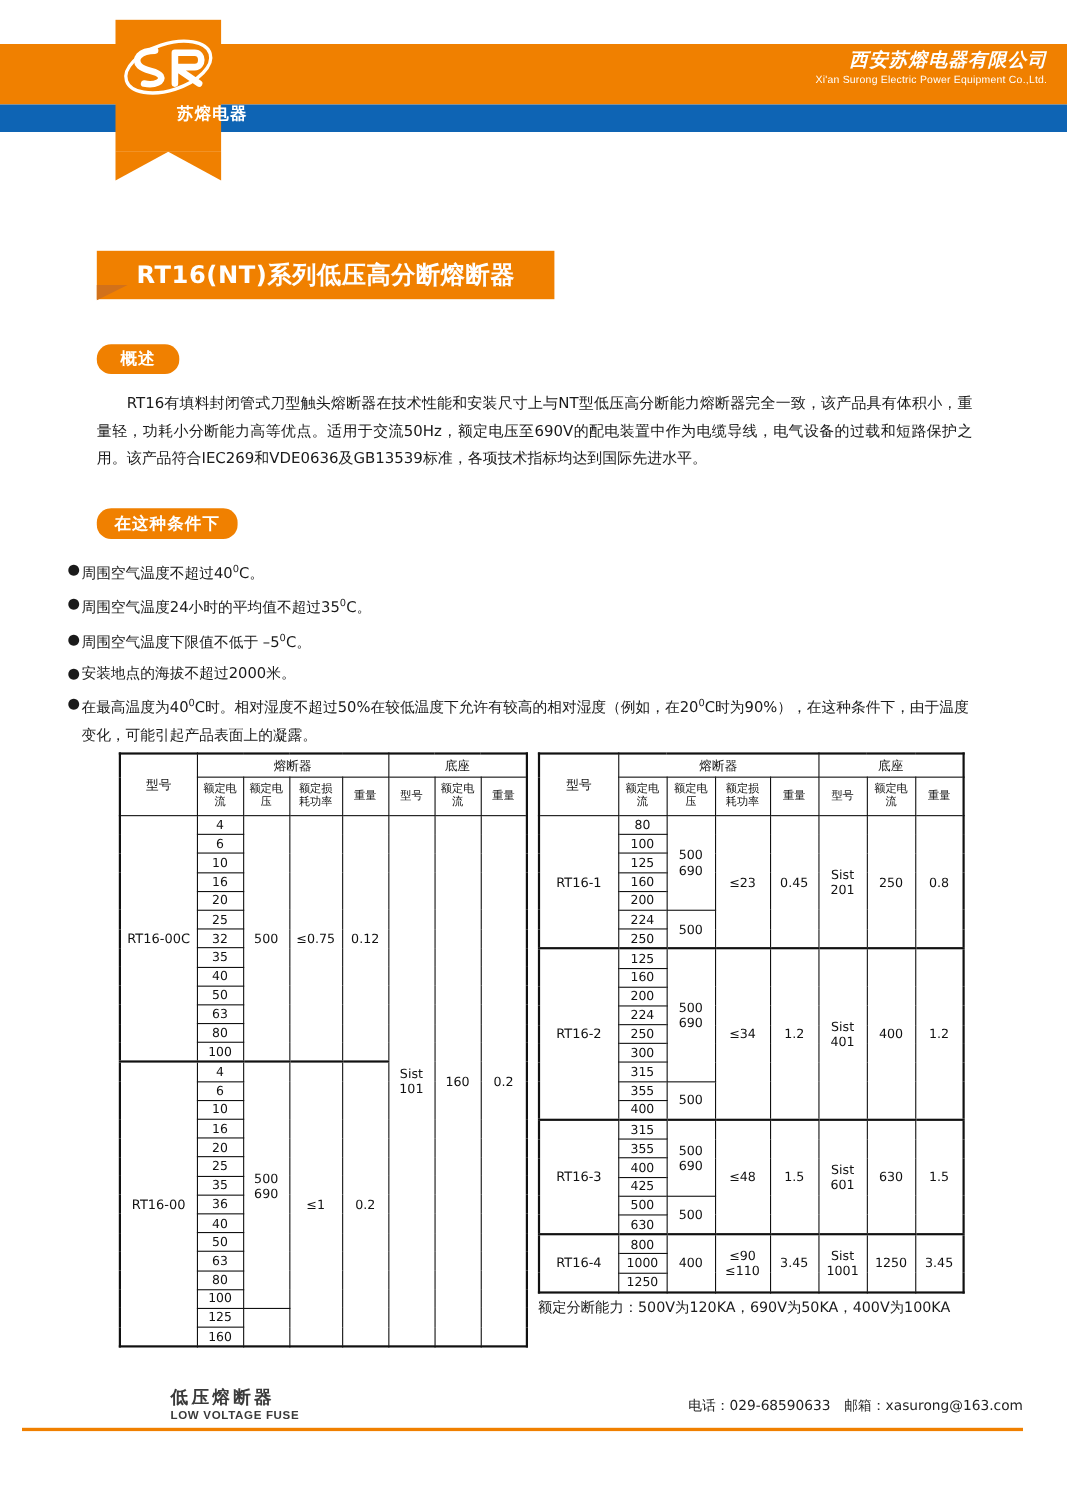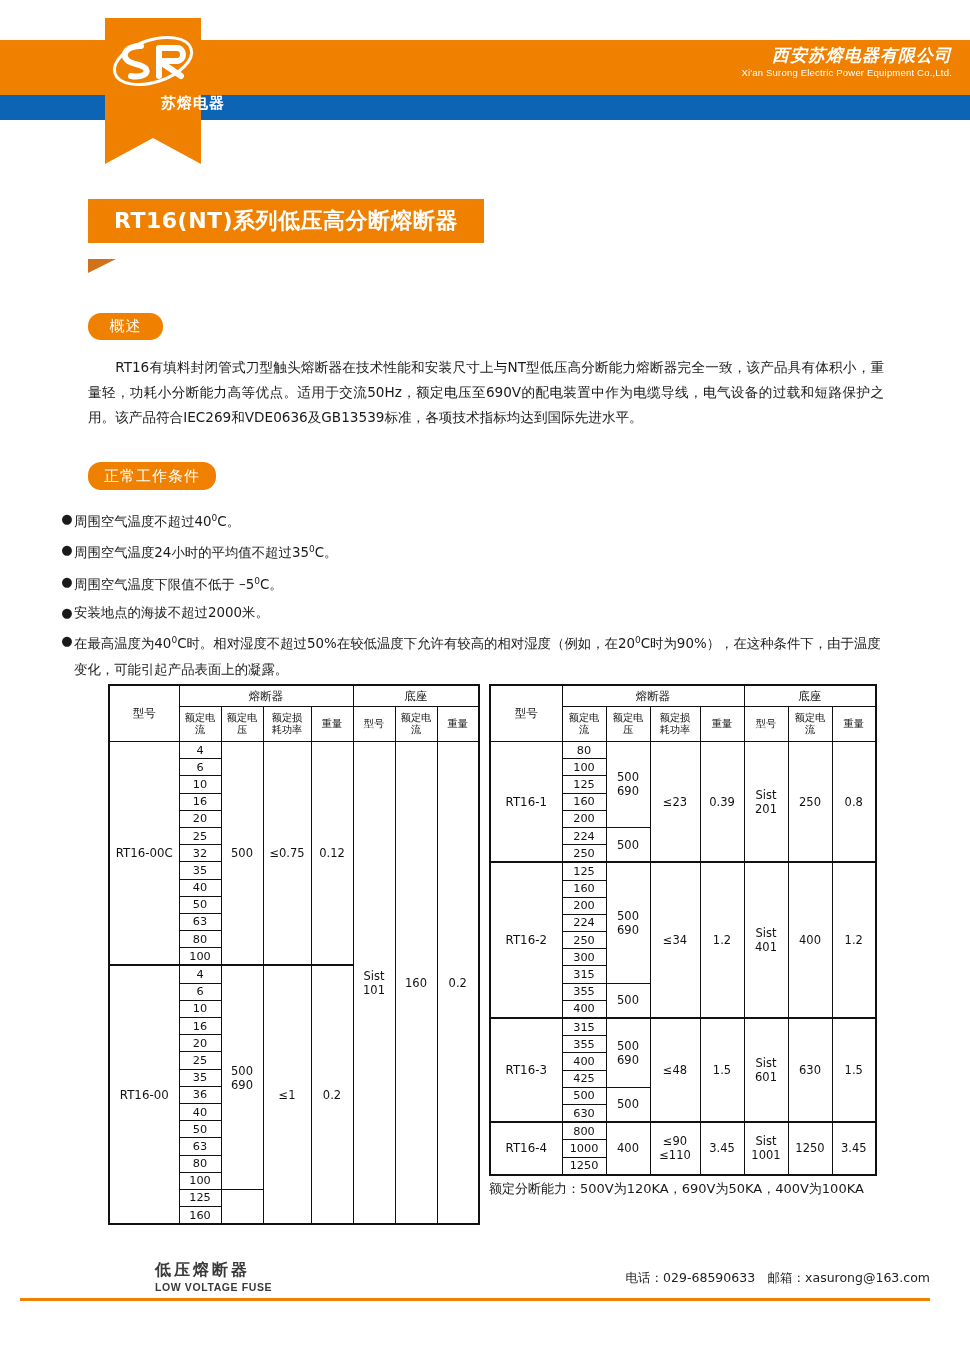--- a/index.html
+++ b/index.html
@@ -40,37 +40,37 @@
   .company{
     position:absolute;right:18px;top:44px;text-align:right;color:#ffffff;
   }
   .company .cn{font-size:17px;font-weight:bold;letter-spacing:1px;line-height:22px;
     font-family:"DejaVu Sans",sans-serif;font-style:italic;}
   .company .en{font-size:9.5px;line-height:13px;letter-spacing:.2px;
     font-family:"Liberation Sans",sans-serif;}
 
   
   .title-banner{
-    position:absolute;left:88px;top:199px;height:44px;
+    position:absolute;left:88px;top:228px;height:44px;
     background:#F08000;color:#ffffff;
-    padding:0 26px;display:flex;align-items:center;
+    padding:0 36px;display:flex;align-items:center;
     font-size:22px;font-weight:bold;letter-spacing:.5px;
     font-family:"DejaVu Sans",sans-serif;
   }
   .title-banner-tail{
     position:absolute;left:88px;top:259px;width:0;height:0;
     border-left:28px solid #D2711A;
     border-bottom:14px solid transparent;
   }
 
   
   .pill{
     position:absolute;background:#F08000;color:#ffffff;border-radius:13px;
     display:flex;align-items:center;justify-content:center;
-    font-size:15px;font-weight:normal;letter-spacing:1px;
+    font-size:15px;font-weight:bold;letter-spacing:1px;
     font-family:"DejaVu Sans",sans-serif;
   }
   #pill-overview{left:88px;top:313px;width:75px;height:27px;}
   #pill-conditions{left:88px;top:462px;width:128px;height:28px;}
 
   
   .overview-text{
     position:absolute;left:88px;top:355px;width:796px;
     font-size:13.6px;line-height:25px;text-align:justify;text-indent:2em;
     font-family:"DejaVu Sans",sans-serif;
@@ -183,21 +183,21 @@
     <div class="en">Xi'an Surong Electric Power Equipment Co.,Ltd.</div>
   </div>
 </div>
 
 <div class="title-banner">RT16(NT)系列低压高分断熔断器</div>
 <div class="title-banner-tail"></div>
 
 <div class="pill" id="pill-overview">概述</div>
 <div class="overview-text">RT16有填料封闭管式刀型触头熔断器在技术性能和安装尺寸上与NT型低压高分断能力熔断器完全一致，该产品具有体积小，重量轻，功耗小分断能力高等优点。适用于交流50Hz，额定电压至690V的配电装置中作为电缆导线，电气设备的过载和短路保护之用。该产品符合IEC269和VDE0636及GB13539标准，各项技术指标均达到国际先进水平。</div>
 
-<div class="pill" id="pill-conditions">正常工作条件</div>
+<div class="pill" id="pill-conditions">在这种条件下</div>
 <div class="cond-list" id="cond-list">
     <div class="cond-item">
       <span class="cond-bullet">●</span>
       <span class="cond-text">周围空气温度不超过40<sup>0</sup>C。</span>
     </div>
     <div class="cond-item">
       <span class="cond-bullet">●</span>
       <span class="cond-text">周围空气温度24小时的平均值不超过35<sup>0</sup>C。</span>
     </div>
     <div class="cond-item">
@@ -366,21 +366,21 @@
         <th class="hdr-sub">额定电<br>流</th>
         <th class="hdr-sub">重量</th>
       </tr>
     </thead>
     <tbody>
       <tr>
         <td rowspan="7" class="model">RT16-1</td>
         <td class="cur-cell">80</td>
         <td rowspan="5">500<br>690</td>
         <td rowspan="7">≤23</td>
-        <td rowspan="7">0.39</td>
+        <td rowspan="7">0.45</td>
         <td rowspan="7">Sist<br>201</td>
         <td rowspan="7">250</td>
         <td rowspan="7">0.8</td>
       </tr>
       <tr>
         <td class="cur-cell">100</td>
       </tr>
       <tr>
         <td class="cur-cell">125</td>
       </tr>

